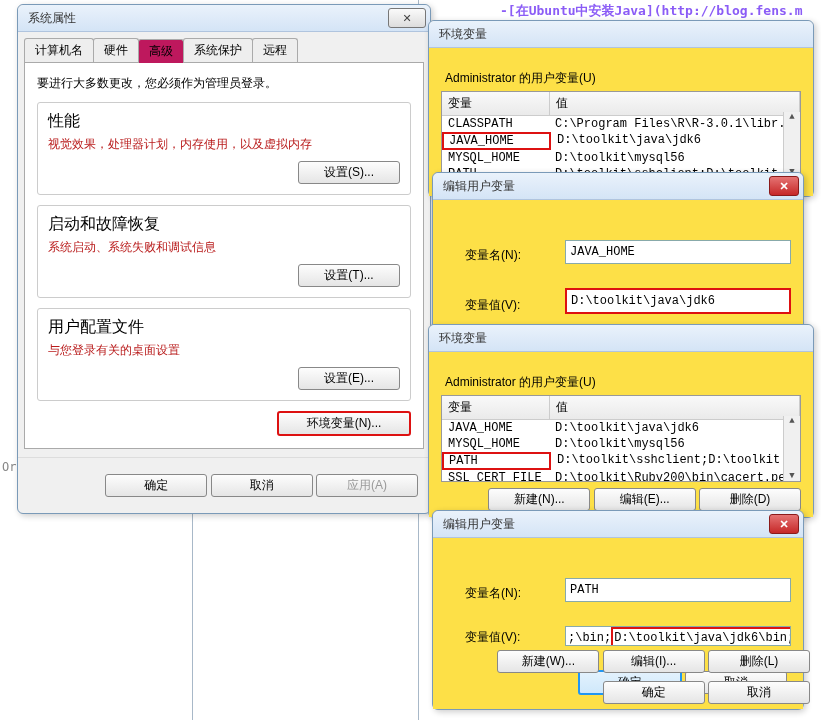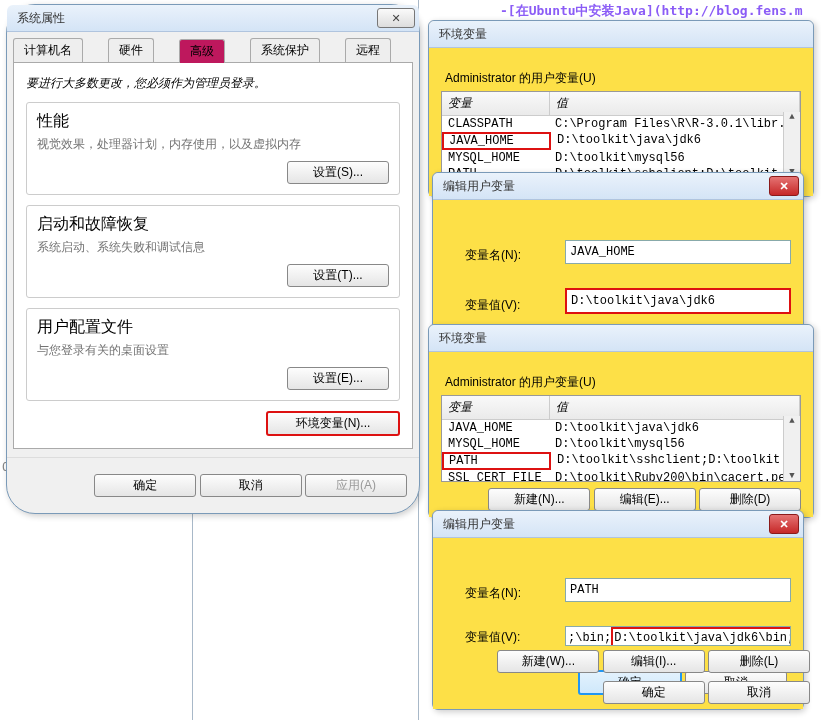--- a/index.html
+++ b/index.html
@@ -51,21 +51,20 @@
     width: 28px;
   }
   .body {
     padding: 16px 12px 12px 12px;
     background: #fde047;
   }
   .tabs {
     display: flex;
     border-bottom: 1px solid #aaa;
     margin: 6px 6px 0 6px;
-    gap: 26px;
   }
   .tab {
     padding: 3px 10px;
     border: 1px solid #aaa;
     border-bottom: none;
     background: #eee;
     margin-right: -1px;
     border-radius: 3px 3px 0 0;
   }
   .tab.active {
@@ -86,21 +85,21 @@
     padding: 8px 10px 10px 10px;
     margin-bottom: 10px;
     position: relative;
   }
   .group-title {
     font-size: 16px;
     margin-bottom: 4px;
   }
   .group-desc {
     font-size: 12px;
-    color: #737373;
+    color: #b91c1c;
     margin-bottom: 8px;
   }
   .btn {
     display: inline-block;
     min-width: 80px;
     padding: 2px 10px;
     border: 1px solid #888;
     border-radius: 3px;
     background: linear-gradient(#fdfdfd, #e5e5e5);
     text-align: center;
@@ -129,21 +128,20 @@
     margin: 4px 0 6px 0;
     height: 85px;
     overflow: hidden;
     position: relative;
     font-family: "SimSun", "Courier New", monospace;
   }
   .list-header {
     display: flex;
     background: linear-gradient(#f9f9f9, #eaeaea);
     border-bottom: 1px solid #ccc;
-    font-style: italic;
   }
   .list-header div {
     padding: 3px 6px;
     border-right: 1px solid #ccc;
   }
   .list-rows { }
   .list-row {
     display: flex;
   }
   .list-row div {
@@ -194,34 +192,34 @@
   .faded { color:#888; font-family: monospace; position:absolute;}
 </style>
 </head>
 <body>
 
 <span class="bg-text" style="top:2px; left:500px; font-size:13px;">-[在Ubuntu中安装Java](http://blog.fens.m</span>
 <span class="faded" style="top:460px; left:2px;">Oracle Licen</span>
 <div class="sep"></div>
 <div class="sep2"></div>
 
-<div class="window" style="left:6px; top:4px; width:412px;border-radius:29px;">
+<div class="window" style="left:17px; top:4px; width:412px;">
   <div class="titlebar">
     <span class="titlebar-text">系统属性</span>
     <span class="close-btn">✕</span>
   </div>
   <div class="tabs">
     <div class="tab">计算机名</div>
     <div class="tab">硬件</div>
     <div class="tab active">高级</div>
     <div class="tab">系统保护</div>
     <div class="tab">远程</div>
   </div>
   <div class="tab-body">
-    <div style="margin-bottom:10px;font-style:italic;">要进行大多数更改，您必须作为管理员登录。</div>
+    <div style="margin-bottom:10px;">要进行大多数更改，您必须作为管理员登录。</div>
 
     <div class="group">
       <div class="group-title">性能</div>
       <div class="group-desc">视觉效果，处理器计划，内存使用，以及虚拟内存</div>
       <div class="btn-row-right"><span class="btn">设置(S)...</span></div>
     </div>
 
     <div class="group">
       <div class="group-title">启动和故障恢复</div>
       <div class="group-desc">系统启动、系统失败和调试信息</div>

